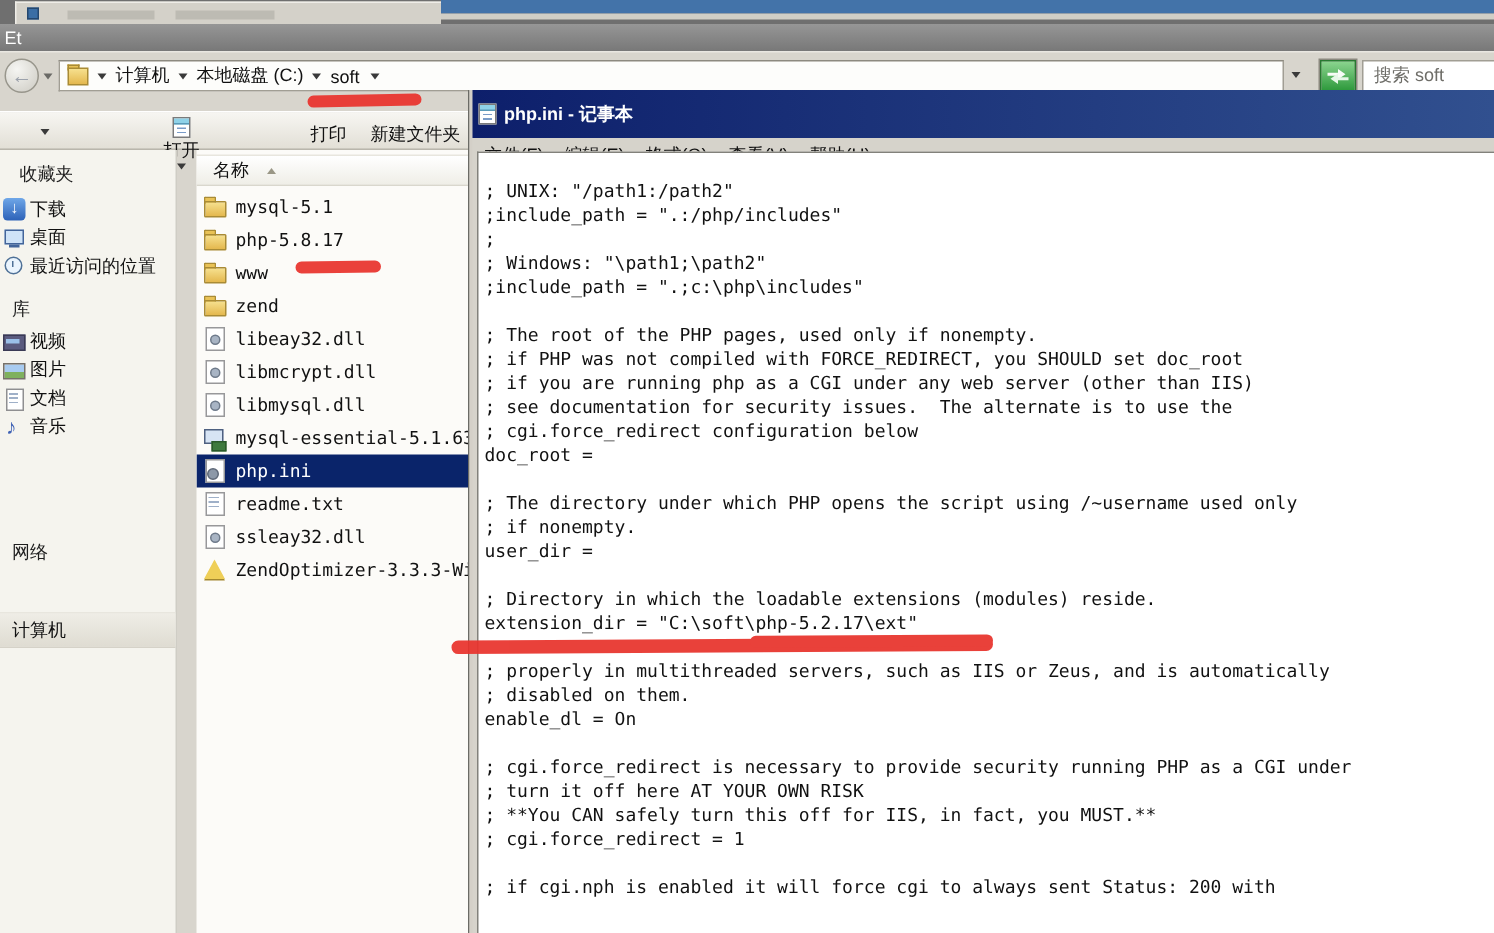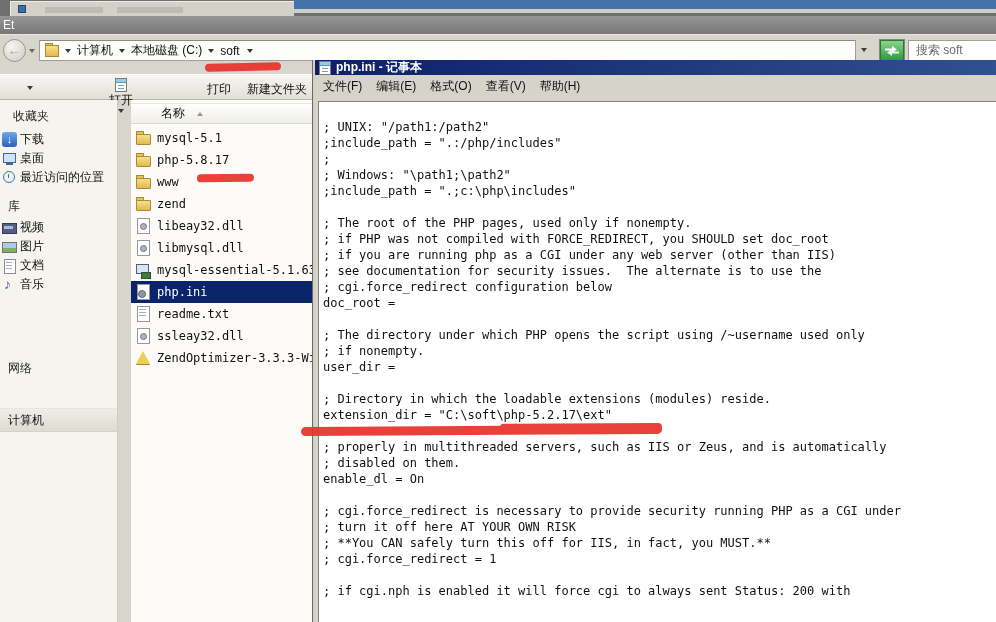--- a/index.html
+++ b/index.html
@@ -85,21 +85,21 @@
                        background:repeating-linear-gradient(#9FB0C8 0 1px, transparent 1px 3px); }
   .i-music .icon::after { content:"♪"; position:absolute; left:2px; top:-1px; color:#3F62B5; font-size:14px; }
   .sb-computer-band { position:absolute; left:0; right:0; top:308px; height:24px;
                       background:linear-gradient(#EFEDE6,#DFDCD2); border-top:1px solid #E8E6DE; border-bottom:1px solid #D5D2C8;
                       line-height:23px; padding-left:8px; }
 
   
   .filepanel { top:100px; left:131px; width:182px; bottom:0; background:#FCFBF8; overflow:hidden; }
   .fp-header { position:absolute; left:0; right:0; top:3px; height:21px;
                background:linear-gradient(#FFFFFF,#EFEEE7); border-top:1px solid #E8E6DE; border-bottom:1px solid #D9D7CD;
-               display:flex; align-items:center; padding-left:30px; }
+               display:flex; align-items:center; padding-left:11px; }
   .fp-header .tri-up { margin-left:12px; }
   .fp-rows { position:absolute; left:0; right:0; top:27px; }
   .frow { height:22px; display:flex; align-items:center; white-space:nowrap; }
   .frow.selected { background:#0A246A; }
   .frow.selected .fname { color:#ffffff; }
   .fname { font-family:"DejaVu Sans Mono","Liberation Mono",monospace; font-size:12px; }
   .ficon { width:16px; height:16px; margin:0 6px 0 4px; flex:none; position:relative; }
   .t-folder .ficon::before { content:""; position:absolute; left:1px; top:1px; width:6px; height:4px;
               background:#E9C256; border:1px solid #A98B35; border-bottom:none; border-radius:1px 1px 0 0; }
   .t-folder .ficon::after { content:""; position:absolute; left:1px; top:4px; width:13px; height:9px;
@@ -116,21 +116,21 @@
               background:#D7E4F4; border:1px solid #4E6080; }
   .t-installer .ficon::after { content:""; position:absolute; left:6px; top:10px; width:8px; height:5px;
               background:#3E7A3E; border:1px solid #2A5A2A; }
   .t-zend .ficon::before { content:""; position:absolute; left:1px; top:1px;
               border-left:7px solid transparent; border-right:7px solid transparent; border-bottom:13px solid #EFCF58;
               filter:drop-shadow(0 1px 0 #A3882F); }
 
   
   .notepad { top:60px; left:313px; width:683px; bottom:0; background:#D6D3CB;
              border-left:2px solid #D4D0C8; box-shadow:-1px 0 0 #6B6B66; }
-  .np-title { height:15px; background:linear-gradient(90deg,#0D1F6B,#31508F);
+  .np-title { height:32px; background:linear-gradient(90deg,#0D1F6B,#31508F);
               display:flex; align-items:center; padding-left:4px; color:#fff; font-weight:bold; }
   .np-title .np-mini { margin-right:5px; }
   .np-menubar { height:22px; display:flex; align-items:center; padding-left:1px; background:#D6D3CB; }
   .menu-item { padding:0 7px; }
   .np-body { position:absolute; top:41px; left:3px; right:0; bottom:0; background:#fff;
              border-top:1px solid #82817B; border-left:1px solid #82817B; overflow:hidden; }
   .np-text { margin:1px 0 0 4px; font-family:"DejaVu Sans Mono","Liberation Mono",monospace; font-size:12px; }
   .nline { height:16px; line-height:16px; white-space:pre; }
 
   
@@ -284,20 +284,24 @@
         <div class="frow t-folder">
           <span class="ficon icon"></span>
           <span class="fname">zend</span>
         </div>
 
         <div class="frow t-dll">
           <span class="ficon icon"></span>
           <span class="fname">libeay32.dll</span>
         </div>
 
+        <div class="frow t-dll">
+          <span class="ficon icon"></span>
+          <span class="fname">libmcrypt.dll</span>
+        </div>
 
         <div class="frow t-dll">
           <span class="ficon icon"></span>
           <span class="fname">libmysql.dll</span>
         </div>
 
         <div class="frow t-installer">
           <span class="ficon icon"></span>
           <span class="fname">mysql-essential-5.1.63-wi</span>
         </div>

